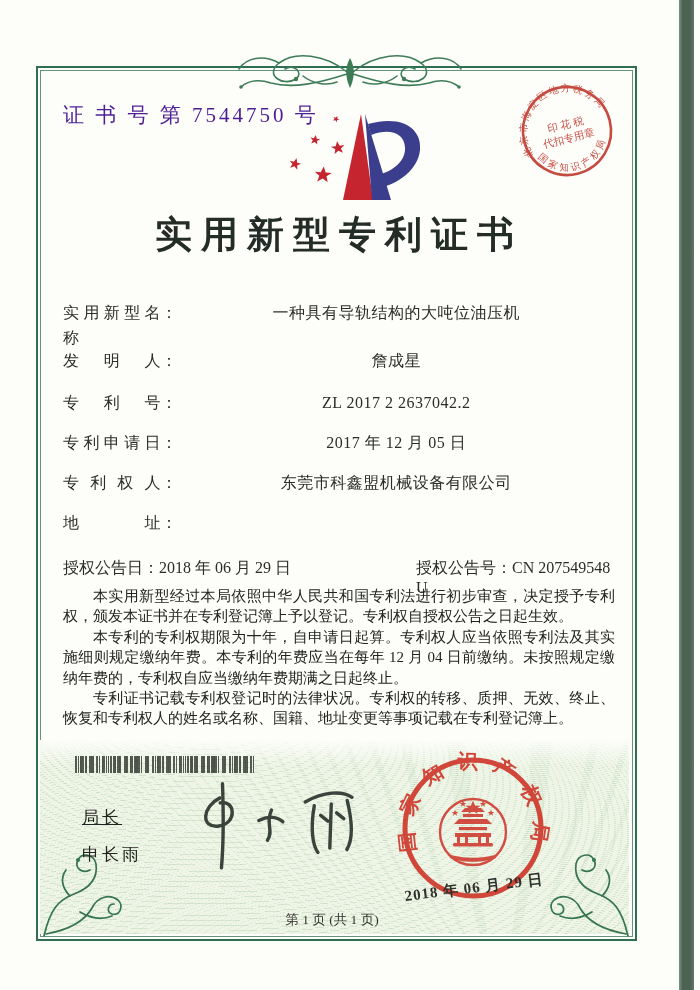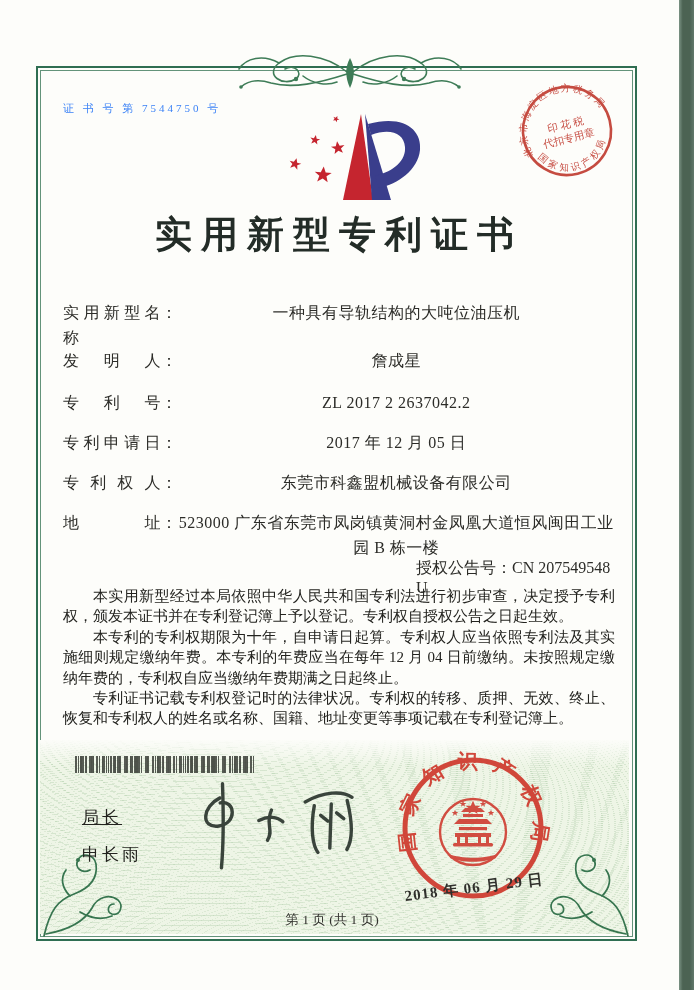--- a/index.html
+++ b/index.html
@@ -19,21 +19,21 @@
     border:2.5px solid #2f6e52;}
   .frame-inner{position:absolute;inset:2px;border:1px solid #63937a;}
   
   .band{position:absolute;left:40px;top:740px;width:589px;height:194px;
     background-color:#eef5e6;
     background-image:
       linear-gradient(180deg,rgba(253,253,250,.95) 0,rgba(253,253,250,0) 26px),
       repeating-radial-gradient(620px 150px at 28% -70px, rgba(255,255,255,0) 0 6px, rgba(126,173,122,.22) 6px 7px),
       repeating-radial-gradient(640px 160px at 78% 115%, rgba(255,255,255,0) 0 7px, rgba(126,173,122,.16) 7px 8px);
   }
-  .cert-number{position:absolute;left:63px;top:101px;font-size:11px;letter-spacing:3px;color:#3b82f6;}
+  .cert-number{position:absolute;left:63px;top:101px;font-size:21px;letter-spacing:3px;color:#4c1d95;}
   .title{position:absolute;left:36px;top:210px;width:597px;text-align:center;
     font-size:37px;font-weight:700;letter-spacing:9px;text-indent:9px;color:#232c27;}
   .field-row{position:absolute;left:63px;width:552px;font-size:16px;line-height:25px;
     display:flex;align-items:flex-start;color:#2c2c28;letter-spacing:.5px;}
   .f-label{display:inline-block;width:98px;flex:0 0 98px;text-align:justify;text-align-last:justify;}
   .f-colon{flex:0 0 14px;}
   .f-value{flex:1;text-align:center;}
   .grant-row{position:absolute;left:63px;top:558px;width:552px;font-size:16px;color:#2c2c28;}
   .grant-right{position:absolute;left:325px;top:0;margin-left:28px;}
   .paras{position:absolute;left:63px;top:586px;width:552px;font-size:15px;line-height:20.4px;color:#23231f;}
@@ -158,24 +158,24 @@
       <span class="f-value">2017 年 12 月 05 日</span>
   </div>
   <div class="field-row" style="top:470px">
     <span class="f-label">专利权人</span>
       <span class="f-colon">：</span>
       <span class="f-value">东莞市科鑫盟机械设备有限公司</span>
   </div>
   <div class="field-row" style="top:510px">
     <span class="f-label">地址</span>
       <span class="f-colon">：</span>
-      <span class="f-value">523000 广东省东莞市凤岗镇黄洞村金凤凰大道恒风闽田工业园 B 栋一楼</span>
   </div>
 
   <div class="grant-row">
+    <span><span>授权公告日</span><span>：</span><span>2018 年 06 月 29 日</span></span>
     <span class="grant-right"><span>授权公告号</span><span>：</span><span>CN 207549548 U</span></span>
   </div>
 
   <div class="paras">
     <p>本实用新型经过本局依照中华人民共和国专利法进行初步审查，决定授予专利权，颁发本证书并在专利登记簿上予以登记。专利权自授权公告之日起生效。</p>
     <p>本专利的专利权期限为十年，自申请日起算。专利权人应当依照专利法及其实施细则规定缴纳年费。本专利的年费应当在每年 12 月 04 日前缴纳。未按照规定缴纳年费的，专利权自应当缴纳年费期满之日起终止。</p>
     <p>专利证书记载专利权登记时的法律状况。专利权的转移、质押、无效、终止、恢复和专利权人的姓名或名称、国籍、地址变更等事项记载在专利登记簿上。</p>
   </div>
 
   <div class="barcode"></div>

